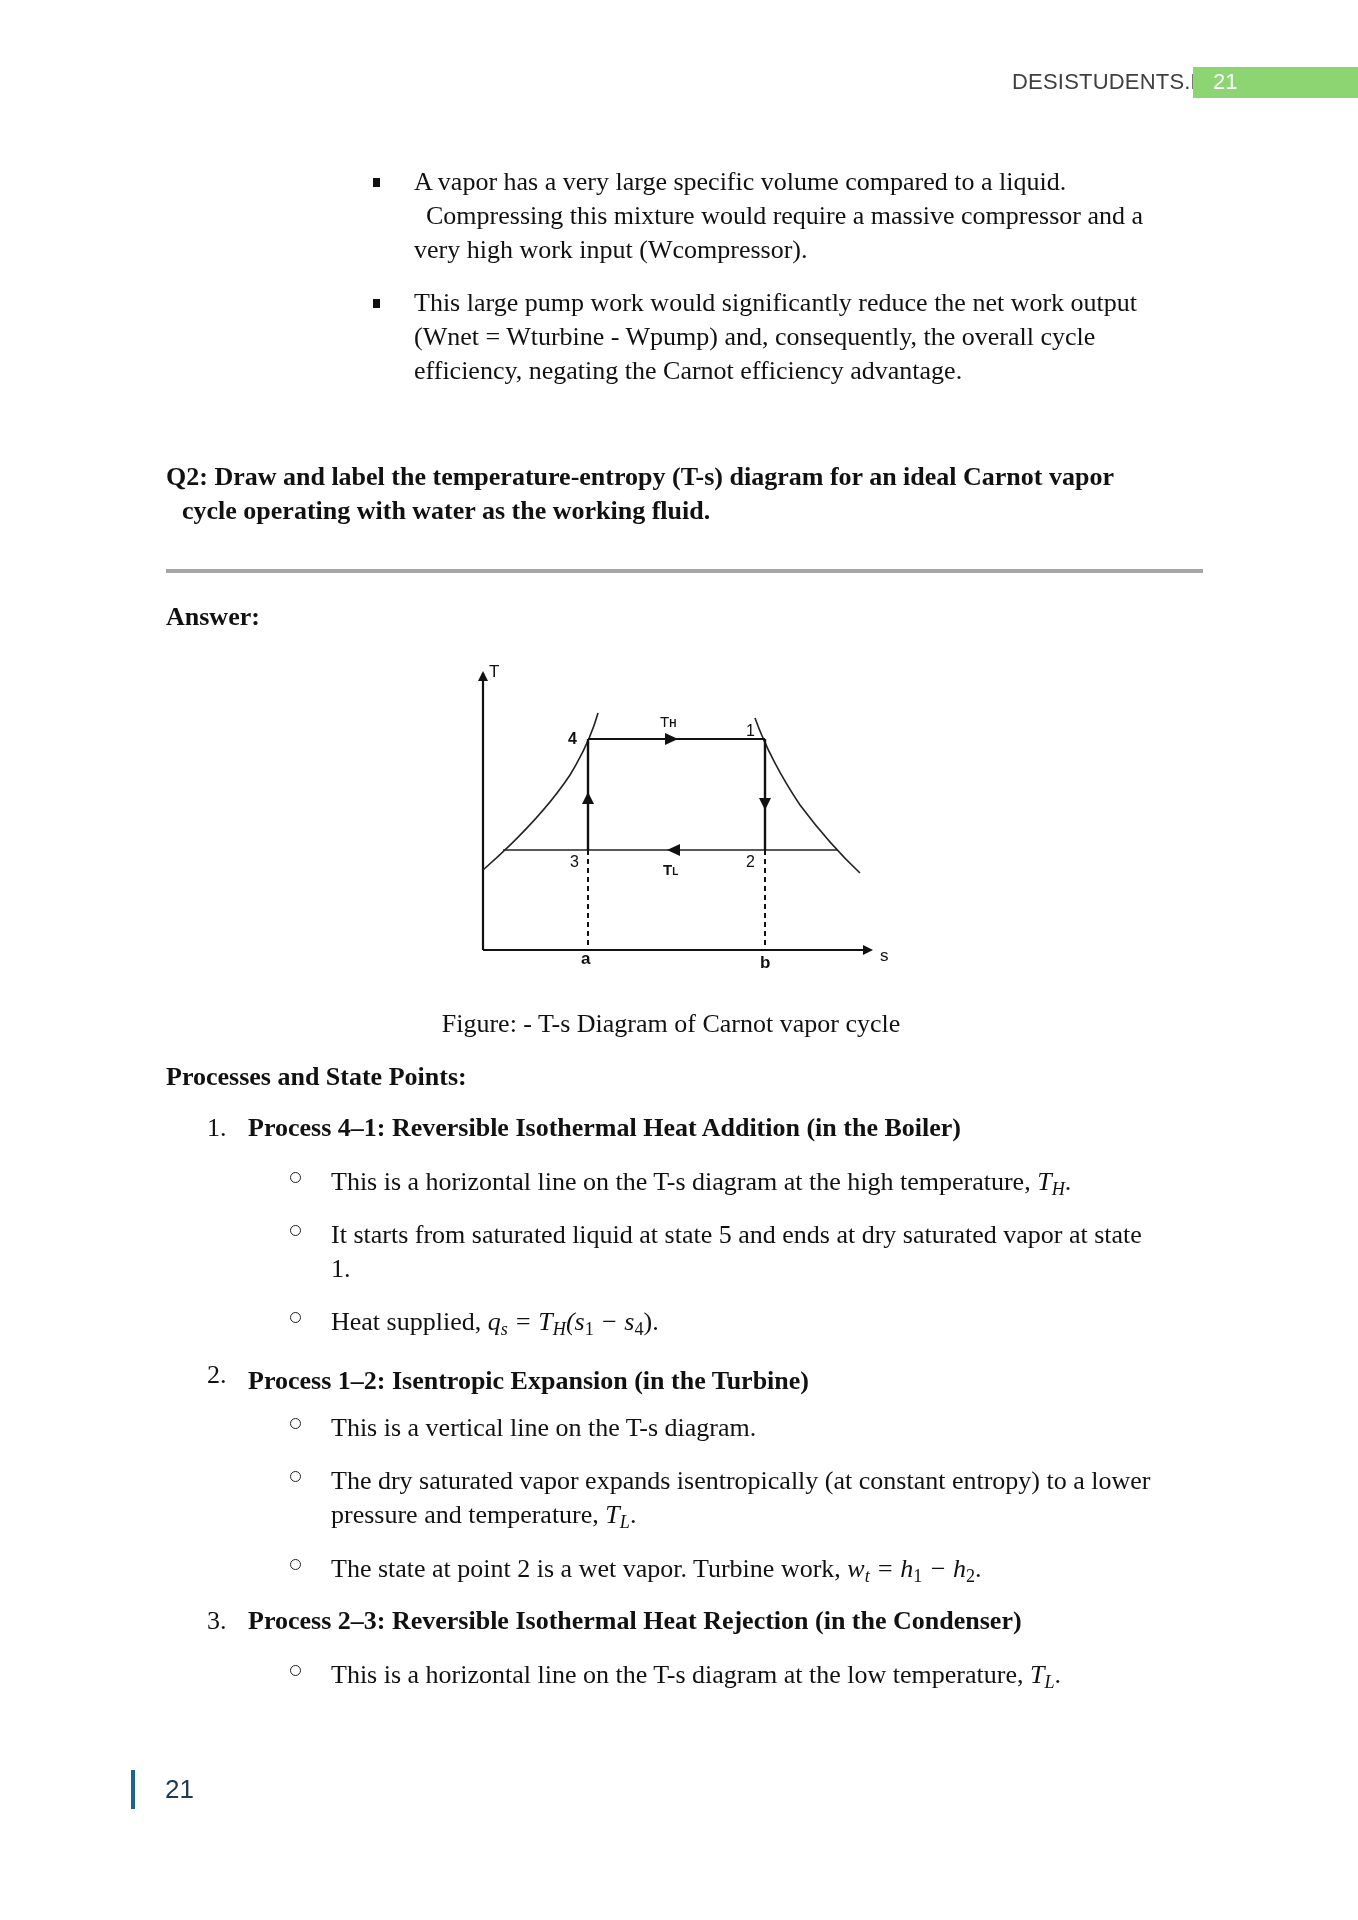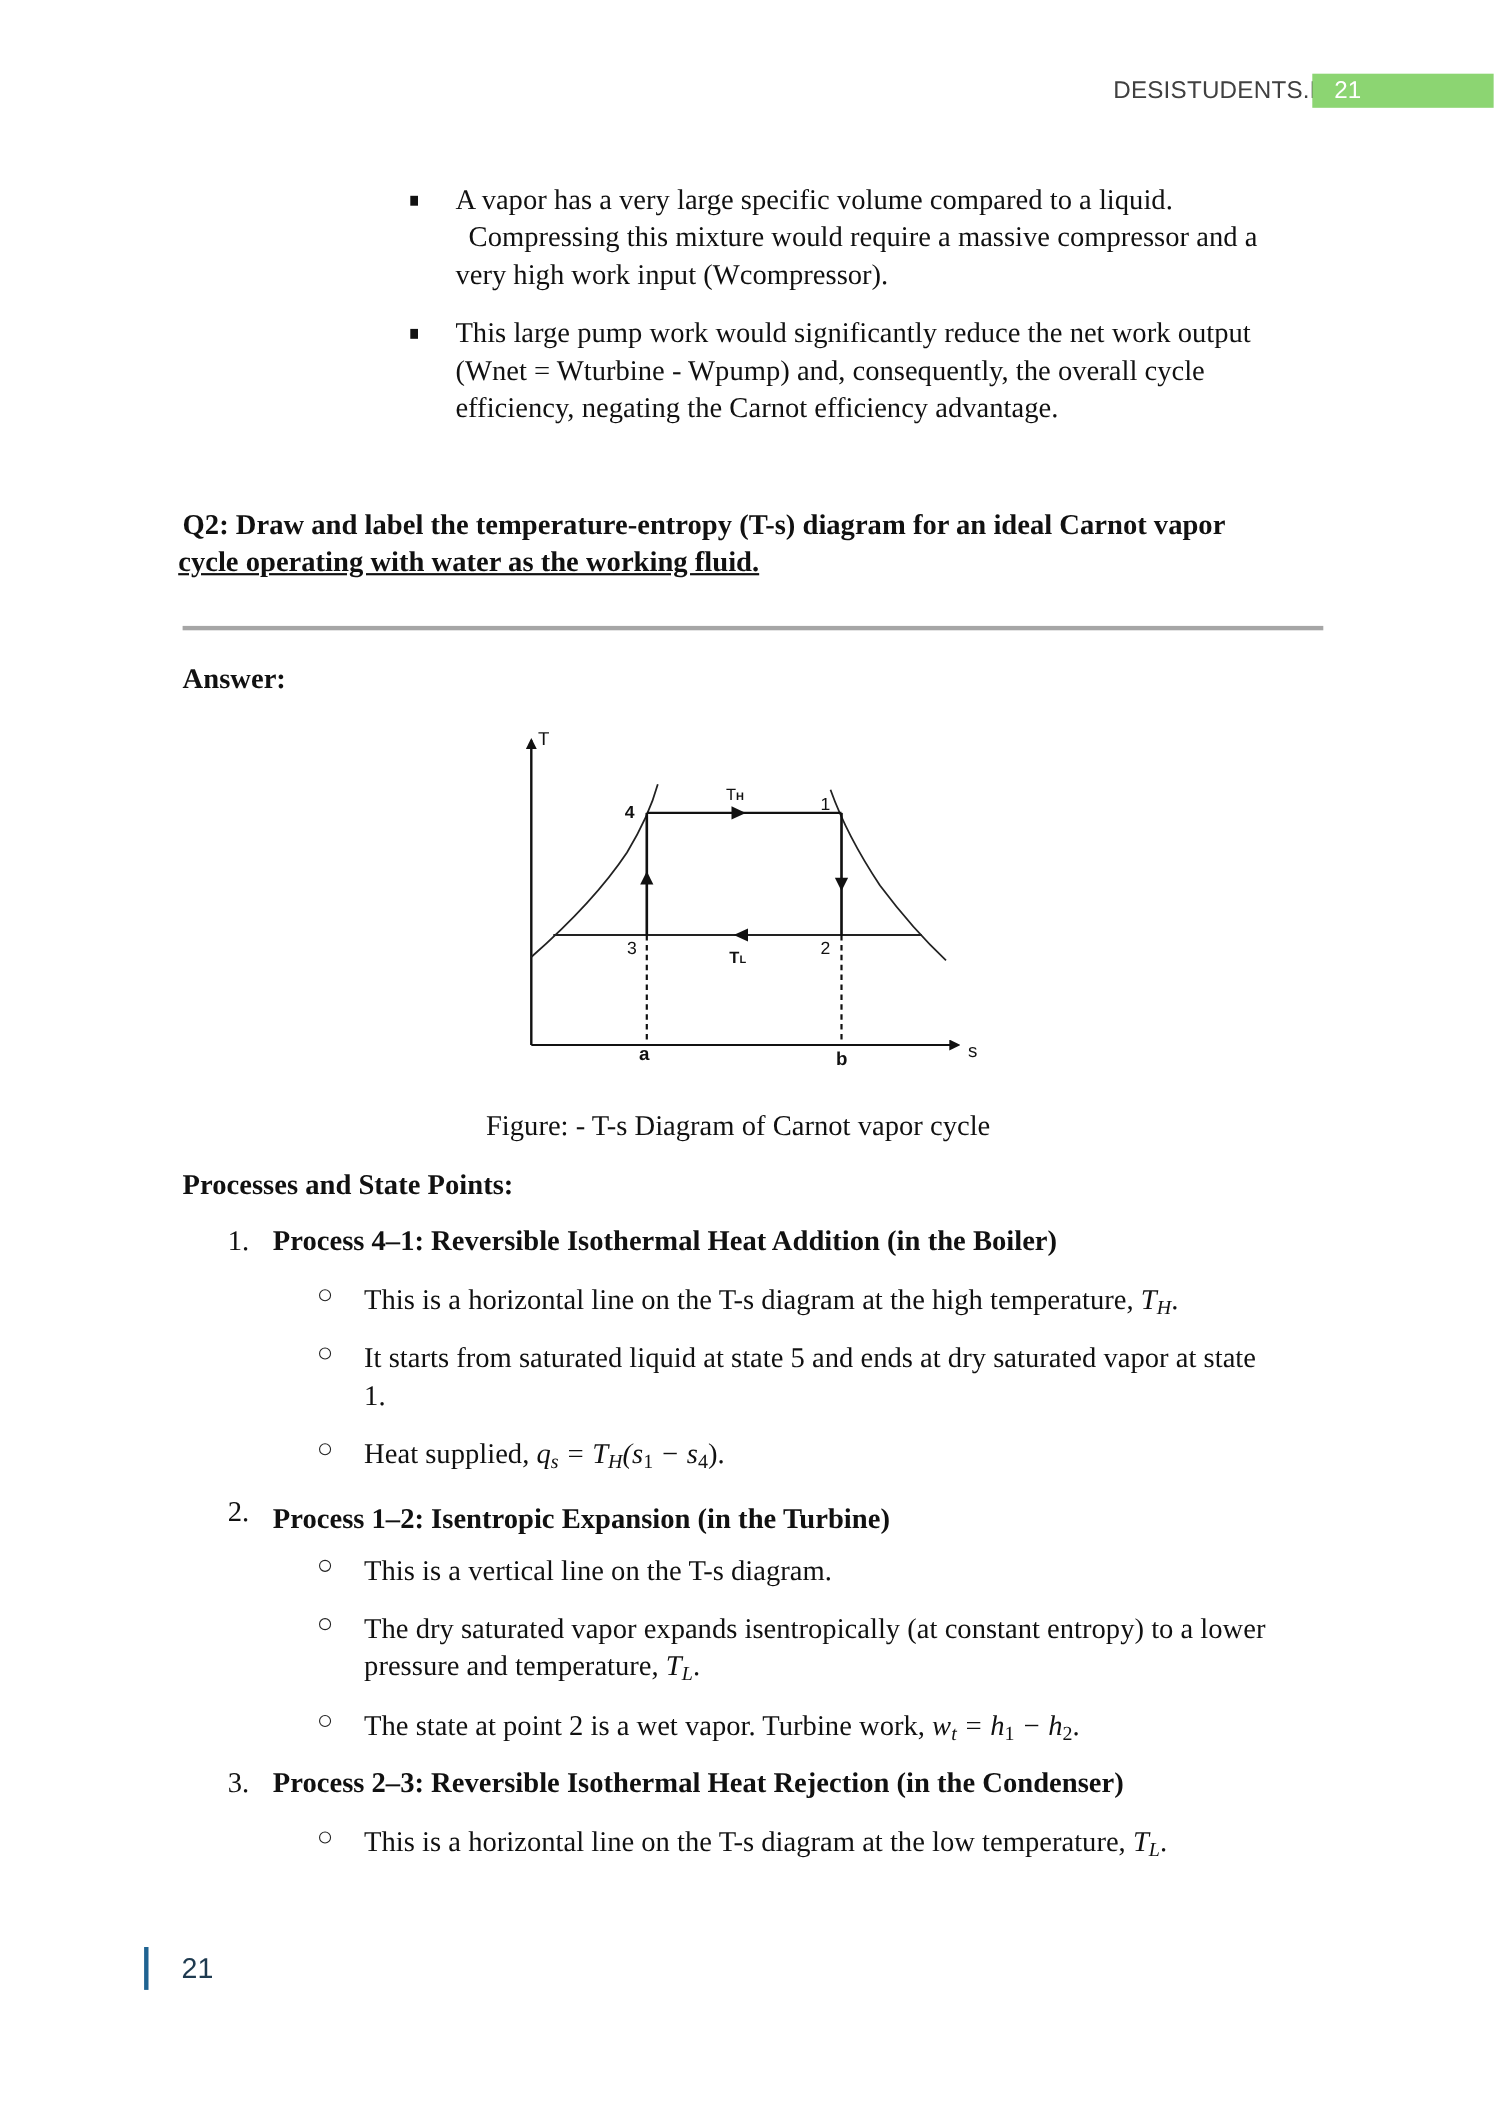--- a/index.html
+++ b/index.html
@@ -71,21 +71,21 @@
   <div>
     <span class="sq-bullet" style="left:373px; top:299px;"></span>
     <div class="abs txt" style="left:414px; top:286px;">This large pump work would significantly reduce the net work output</div>
     <div class="abs txt" style="left:414px; top:320px;">(Wnet = Wturbine - Wpump) and, consequently, the overall cycle</div>
     <div class="abs txt" style="left:414px; top:354px;">efficiency, negating the Carnot efficiency advantage.</div>
   </div>
 </div>
 
 <div>
   <div class="abs txt bold" style="left:166px; top:460px;">Q2: Draw and label the temperature-entropy (T-s) diagram for an ideal Carnot vapor</div>
-  <div class="abs txt bold" style="left:162px; top:494px;text-decoration:underline;">cycle operating with water as the working fluid.</div>
+  <div class="abs txt bold" style="left:182px; top:494px;">cycle operating with water as the working fluid.</div>
 </div>
 
 <div class="rule"></div>
 
 <div class="abs txt bold" style="left:166px; top:600px;">Answer:</div>
 
 <div style="position:absolute; left:460px; top:640px; width:460px; height:340px;">
   <svg width="460" height="340" viewBox="460 640 460 340" xmlns="http://www.w3.org/2000/svg">
     <defs>
       <marker id="axarrow" markerWidth="10" markerHeight="10" refX="8" refY="5" orient="auto" markerUnits="userSpaceOnUse">

